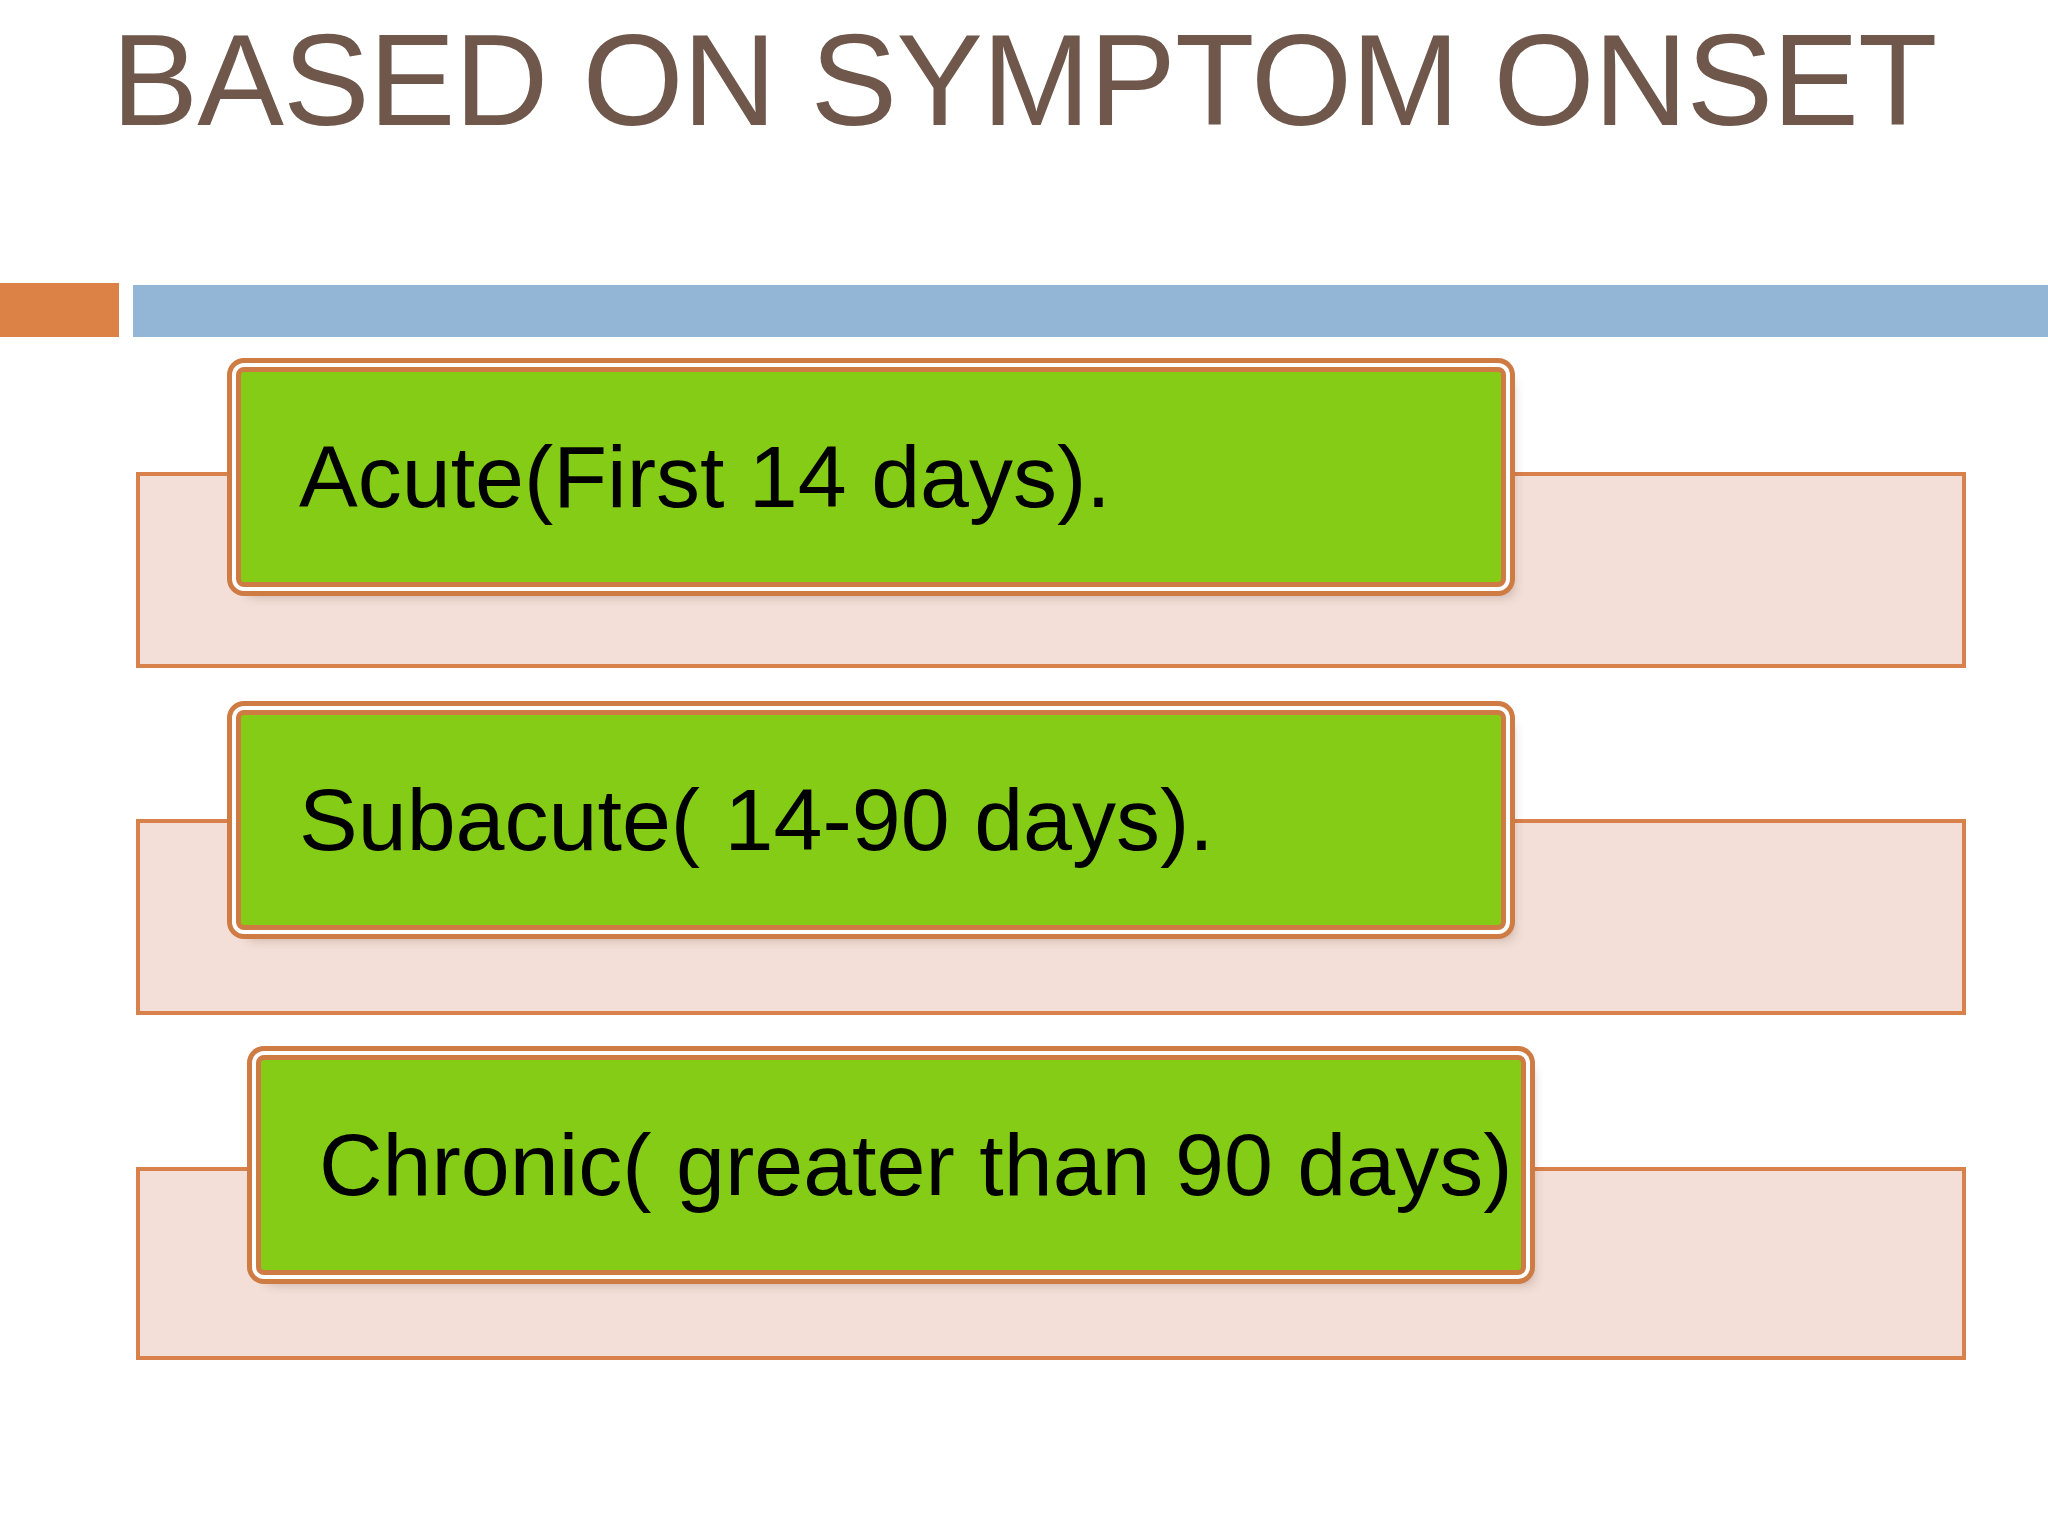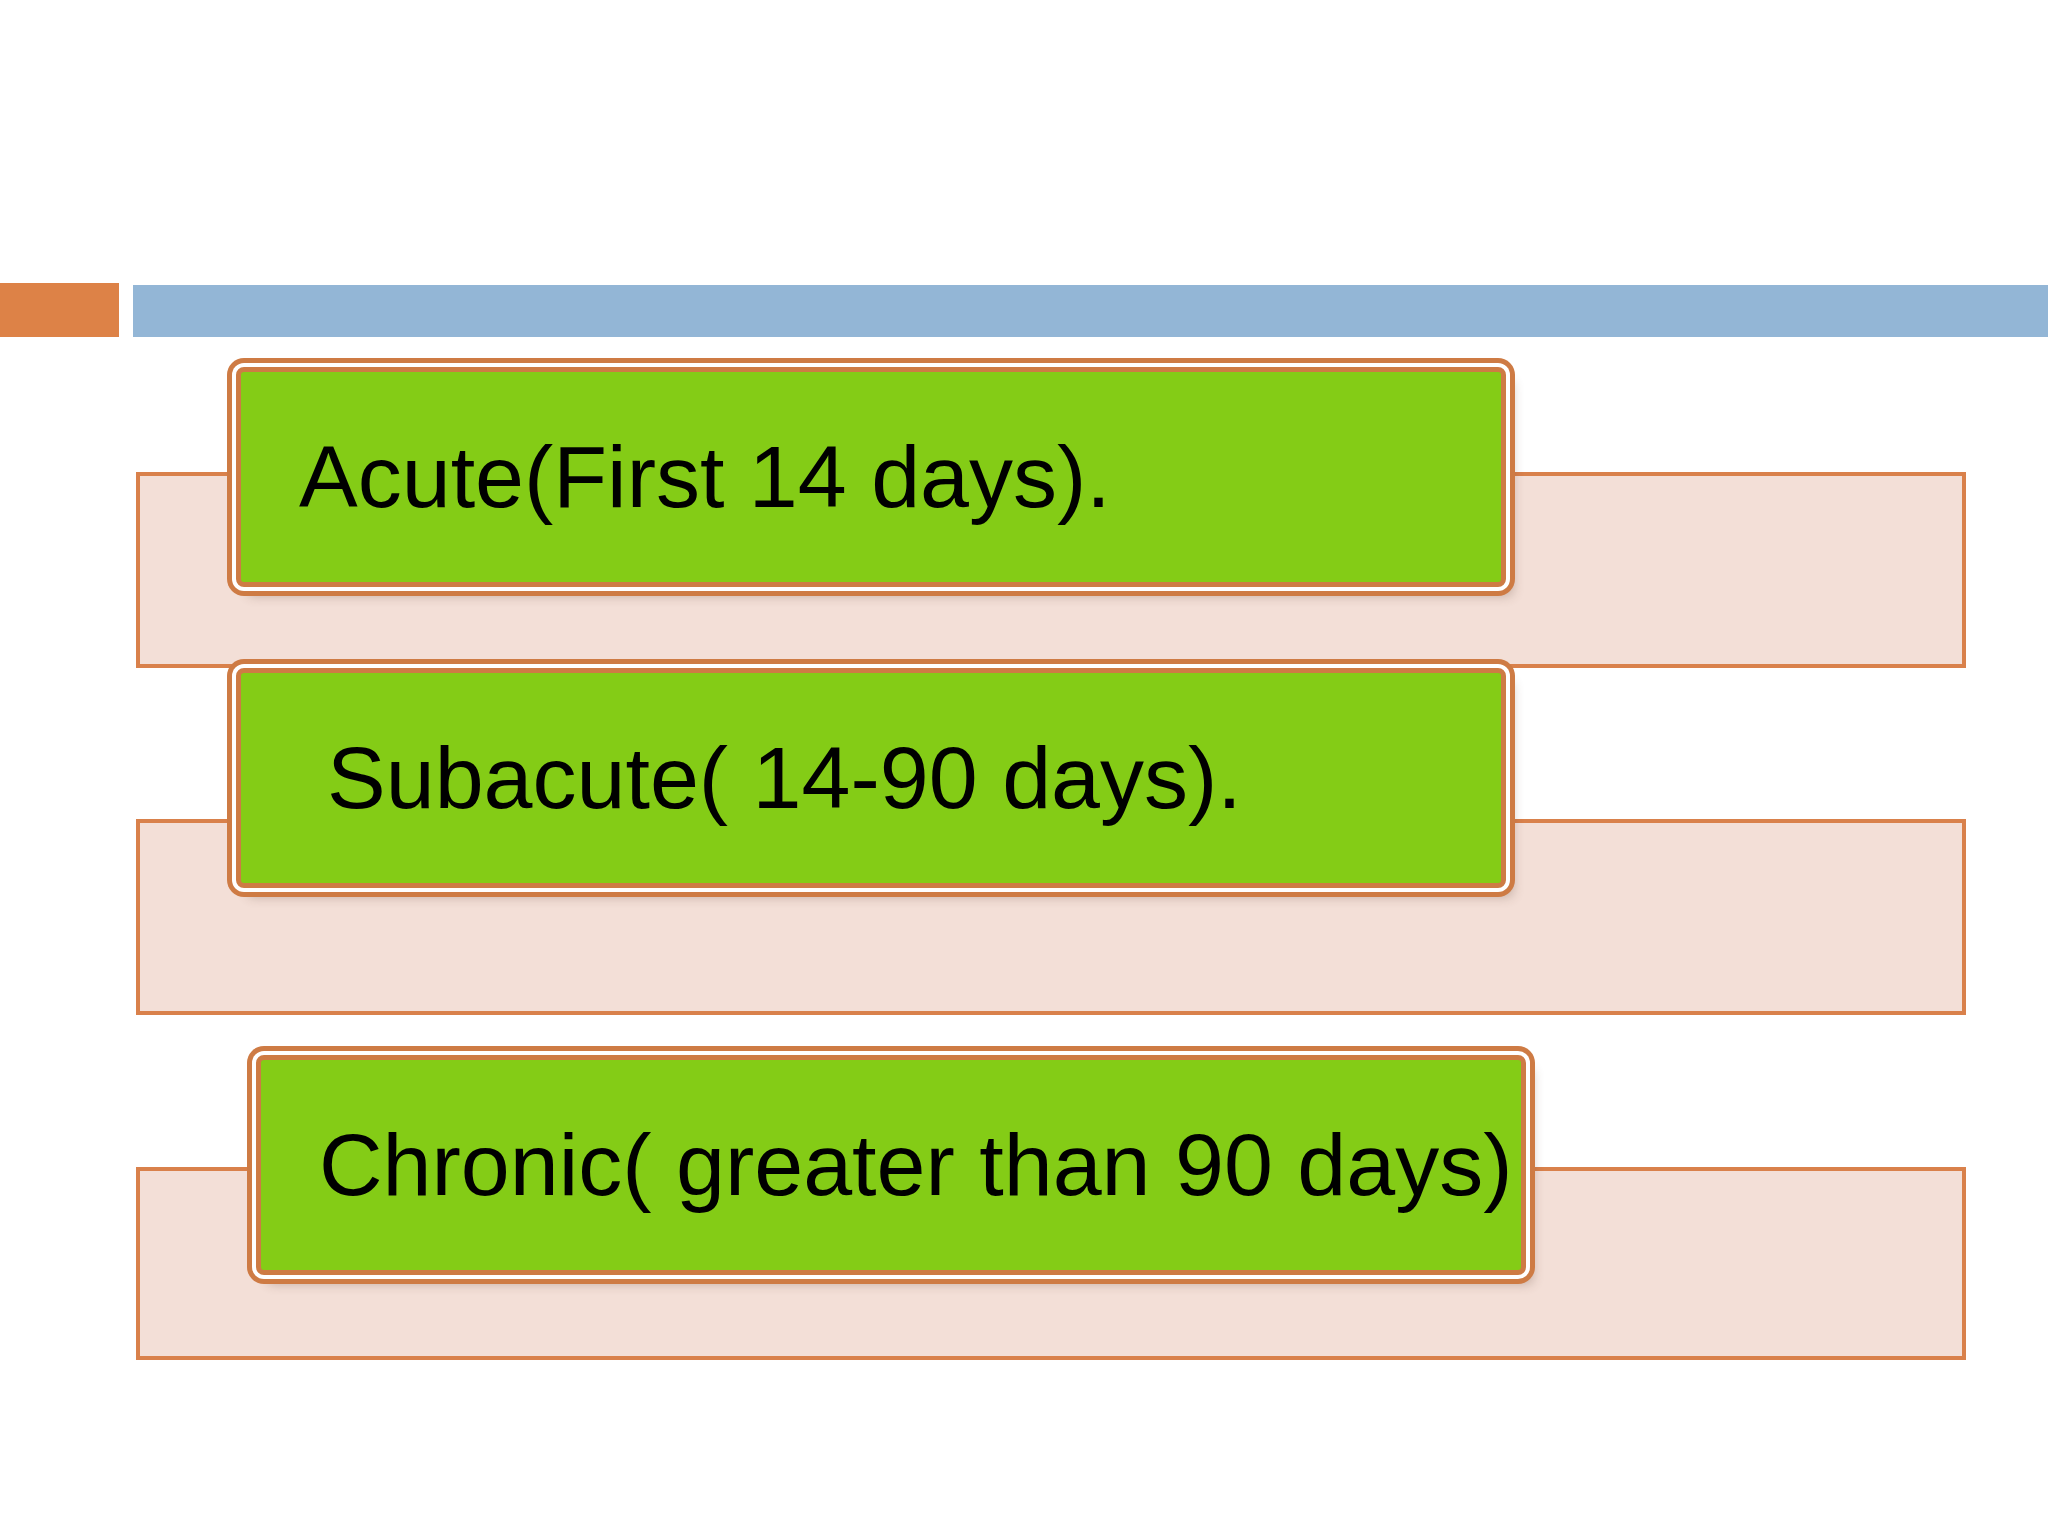--- a/index.html
+++ b/index.html
@@ -99,31 +99,32 @@
     text-align: left;
     white-space: pre-line;
   }
 
   
   #row1-bg   { left: 136px; top: 472px;  width: 1830px; height: 196px; }
   #row1-card { left: 236px; top: 367px;  width: 1270px; height: 220px; }
 
   
   #row2-bg   { left: 136px; top: 819px;  width: 1830px; height: 196px; }
-  #row2-card { left: 236px; top: 668px;  width: 1270px; height: 220px; padding-left: 28px; }
+  #row2-card { left: 236px; top: 710px;  width: 1270px; height: 220px; }
 
   
   #row3-bg   { left: 136px; top: 1167px; width: 1830px; height: 193px; }
   #row3-card { left: 236px; top: 1055px; width: 1270px; height: 220px; margin-left: 20px; }
 </style>
 </head>
 <body>
 
 <div id="slide">
 
+  <div class="slide-title">BASED ON SYMPTOM ONSET</div>
 
   <div class="accent-orange"></div>
   <div class="accent-blue"></div>
 
   <div class="row">
     <div id="row1-bg" class="row-bg"></div>
     <div id="row1-card" class="row-card">
       <span class="row-card-text">Acute(First 14 days).</span>
     </div>
   </div>

